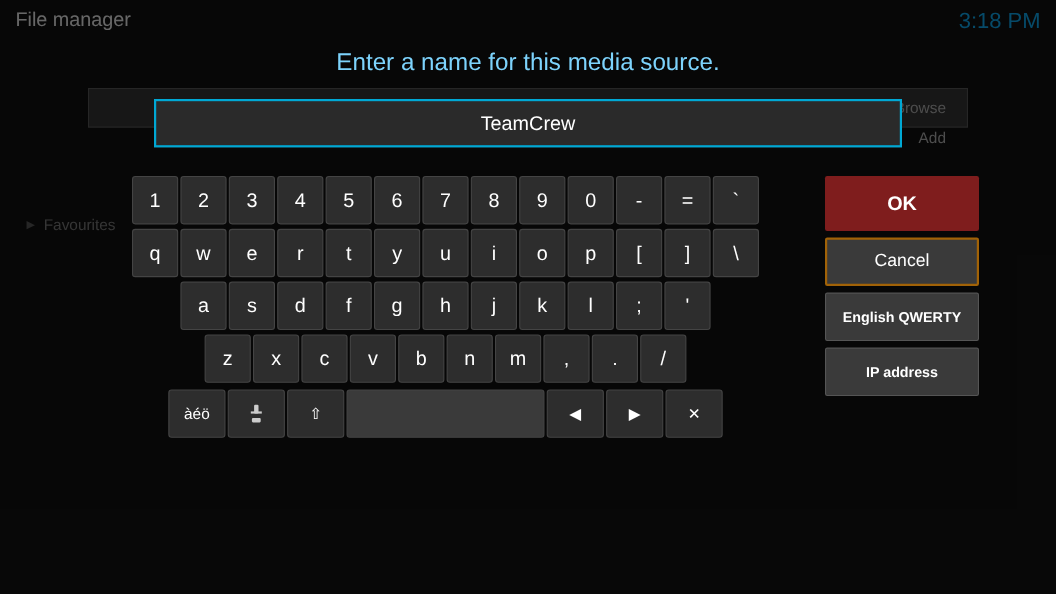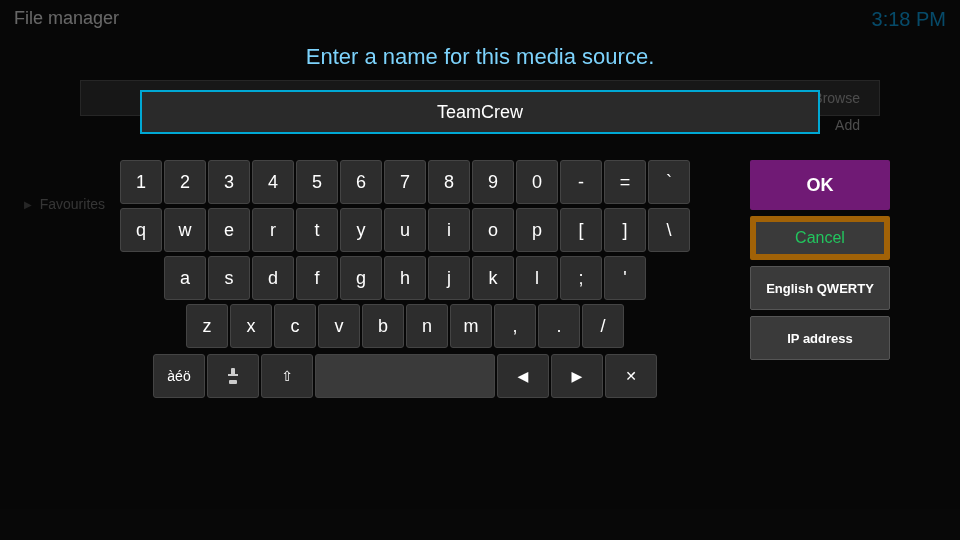--- a/index.html
+++ b/index.html
@@ -216,35 +216,35 @@
     .right-buttons {
       display: flex;
       flex-direction: column;
       gap: 6px;
       margin-left: 10px;
       width: 140px;
       margin-top: 0;
     }
 
     .btn-ok {
-      background: #701a75;
+      background: #7f1d1d;
       border: none;
       color: #fff;
       font-size: 18px;
       font-weight: bold;
       height: 50px;
       cursor: pointer;
       border-radius: 2px;
       width: 100%;
     }
 
     .btn-cancel {
       background: #3a3a3a;
-      border: 6px solid #a16207;
-      color: #22c55e;
+      border: 2px solid #a16207;
+      color: #ffffff;
       font-size: 16px;
       height: 44px;
       cursor: pointer;
       border-radius: 2px;
       width: 100%;
     }
 
     .btn-layout {
       background: #3a3a3a;
       border: 1px solid #555;

